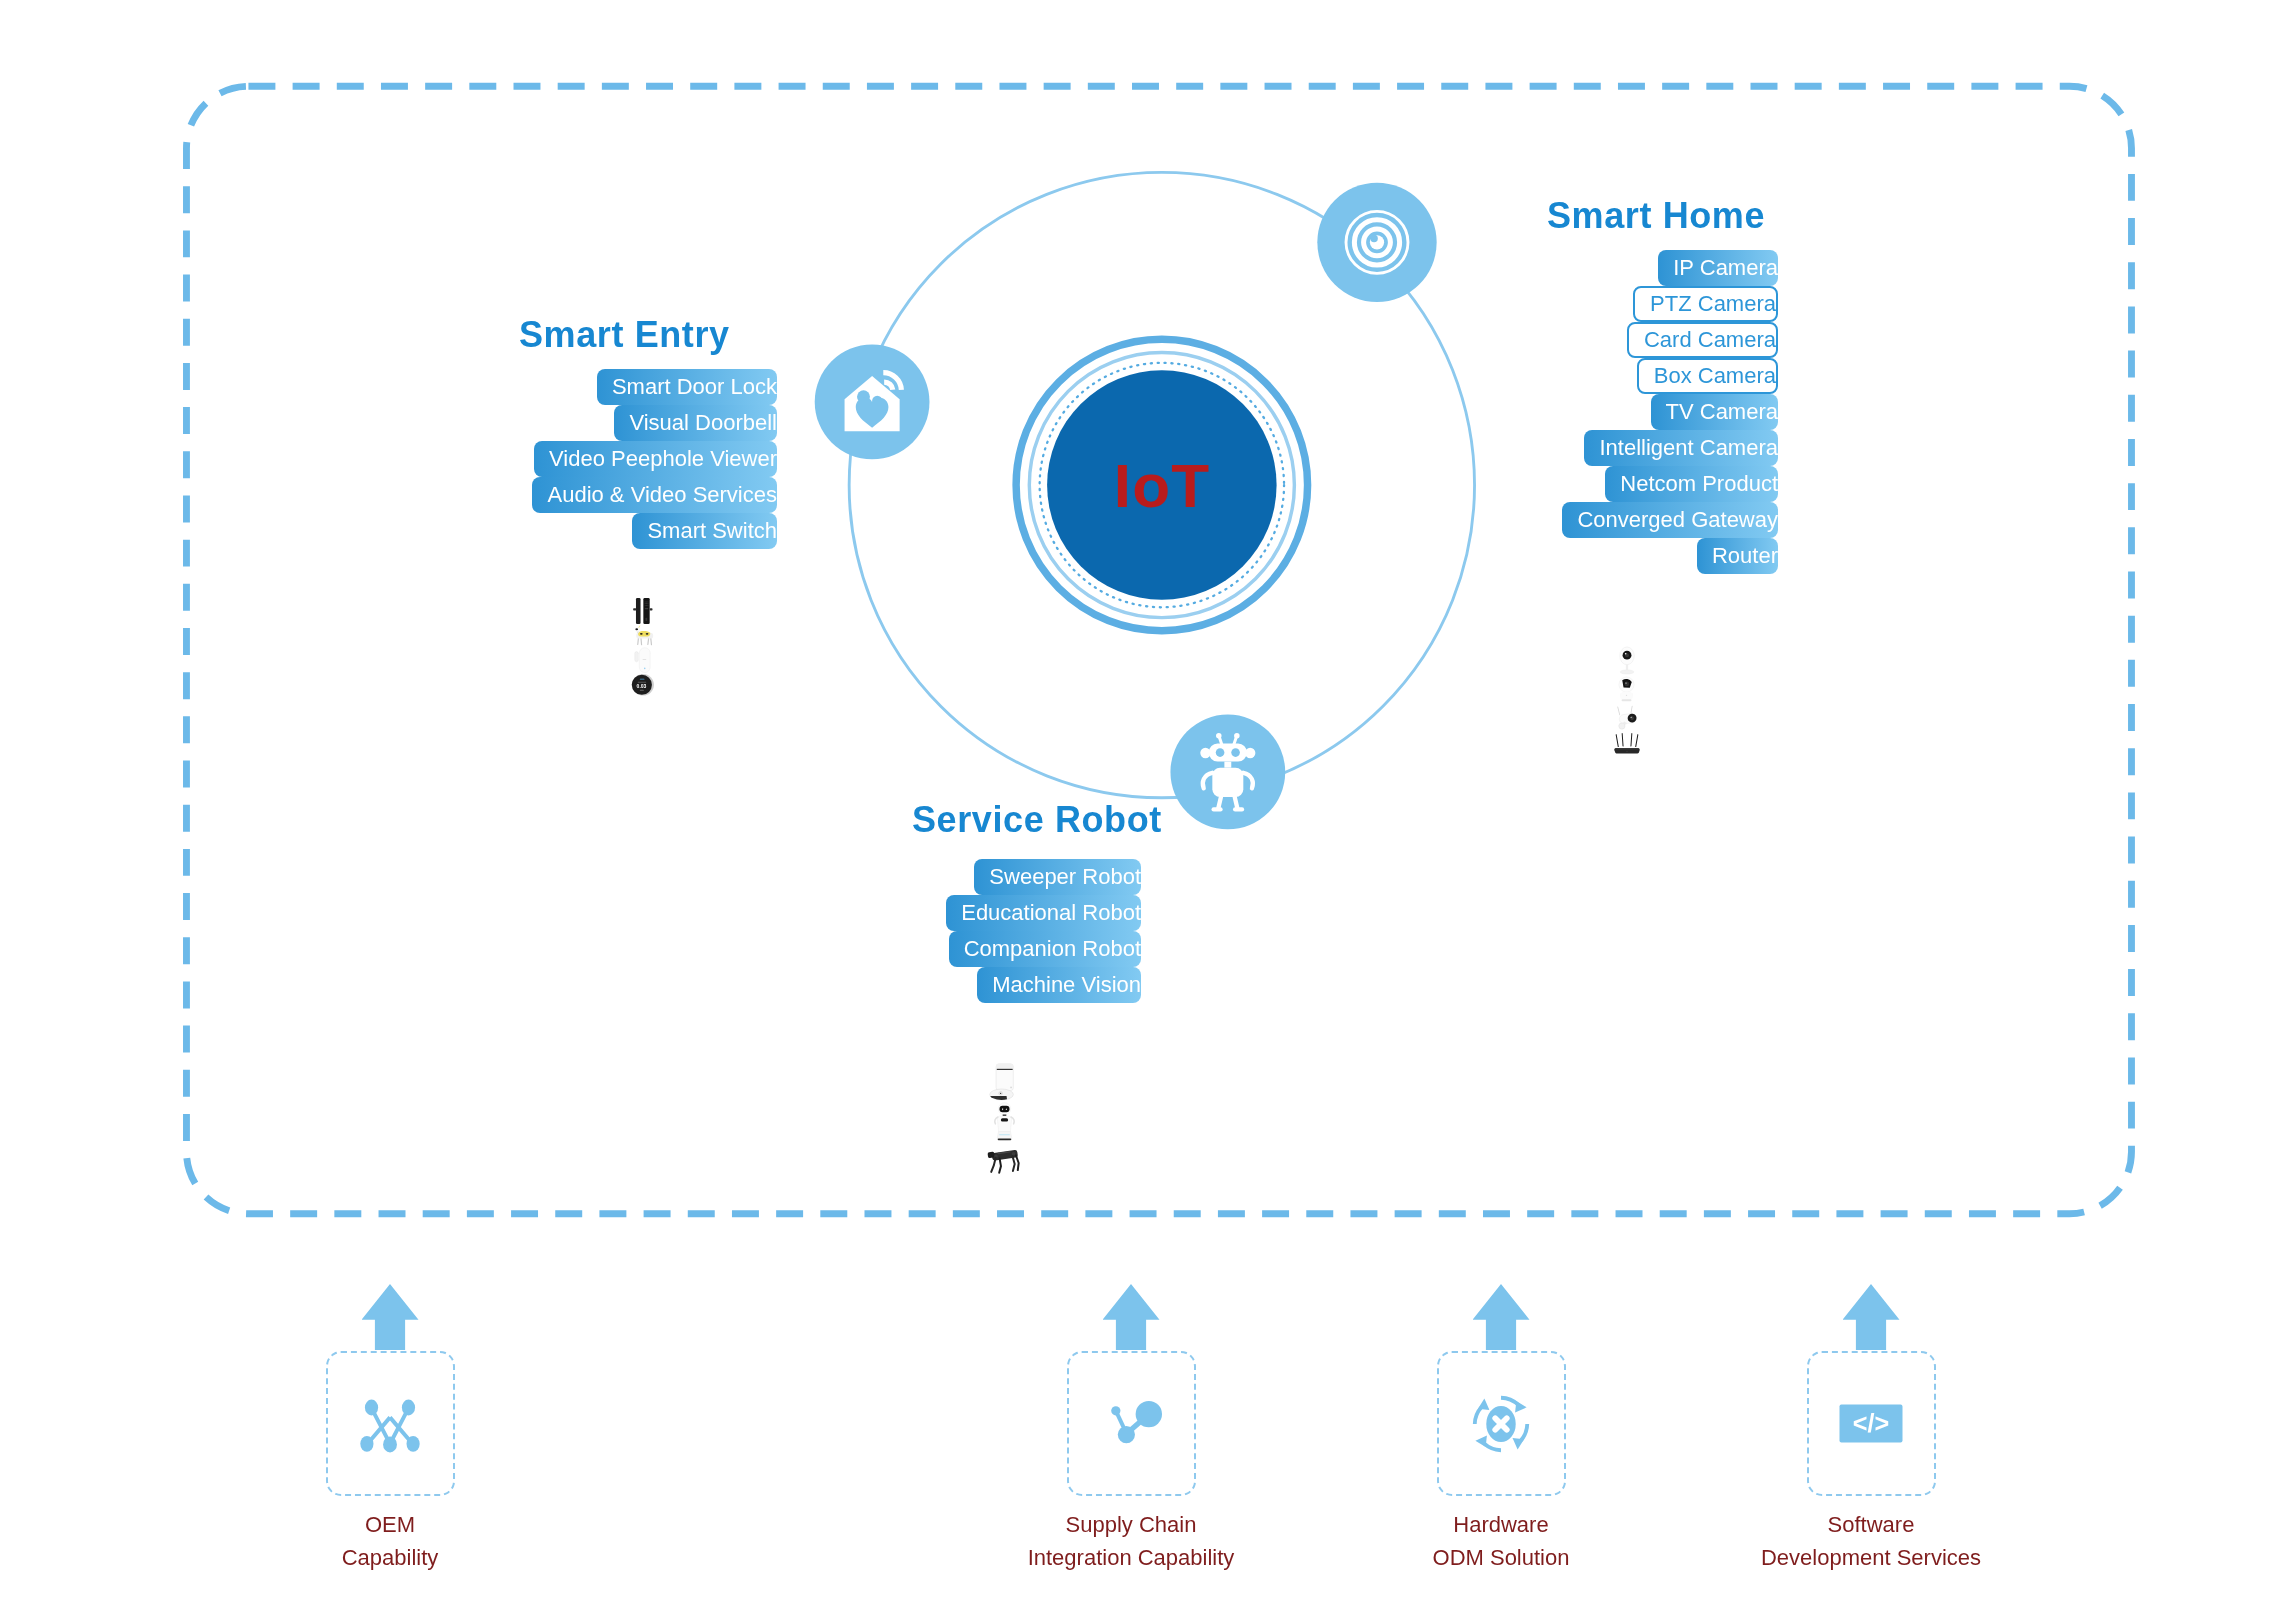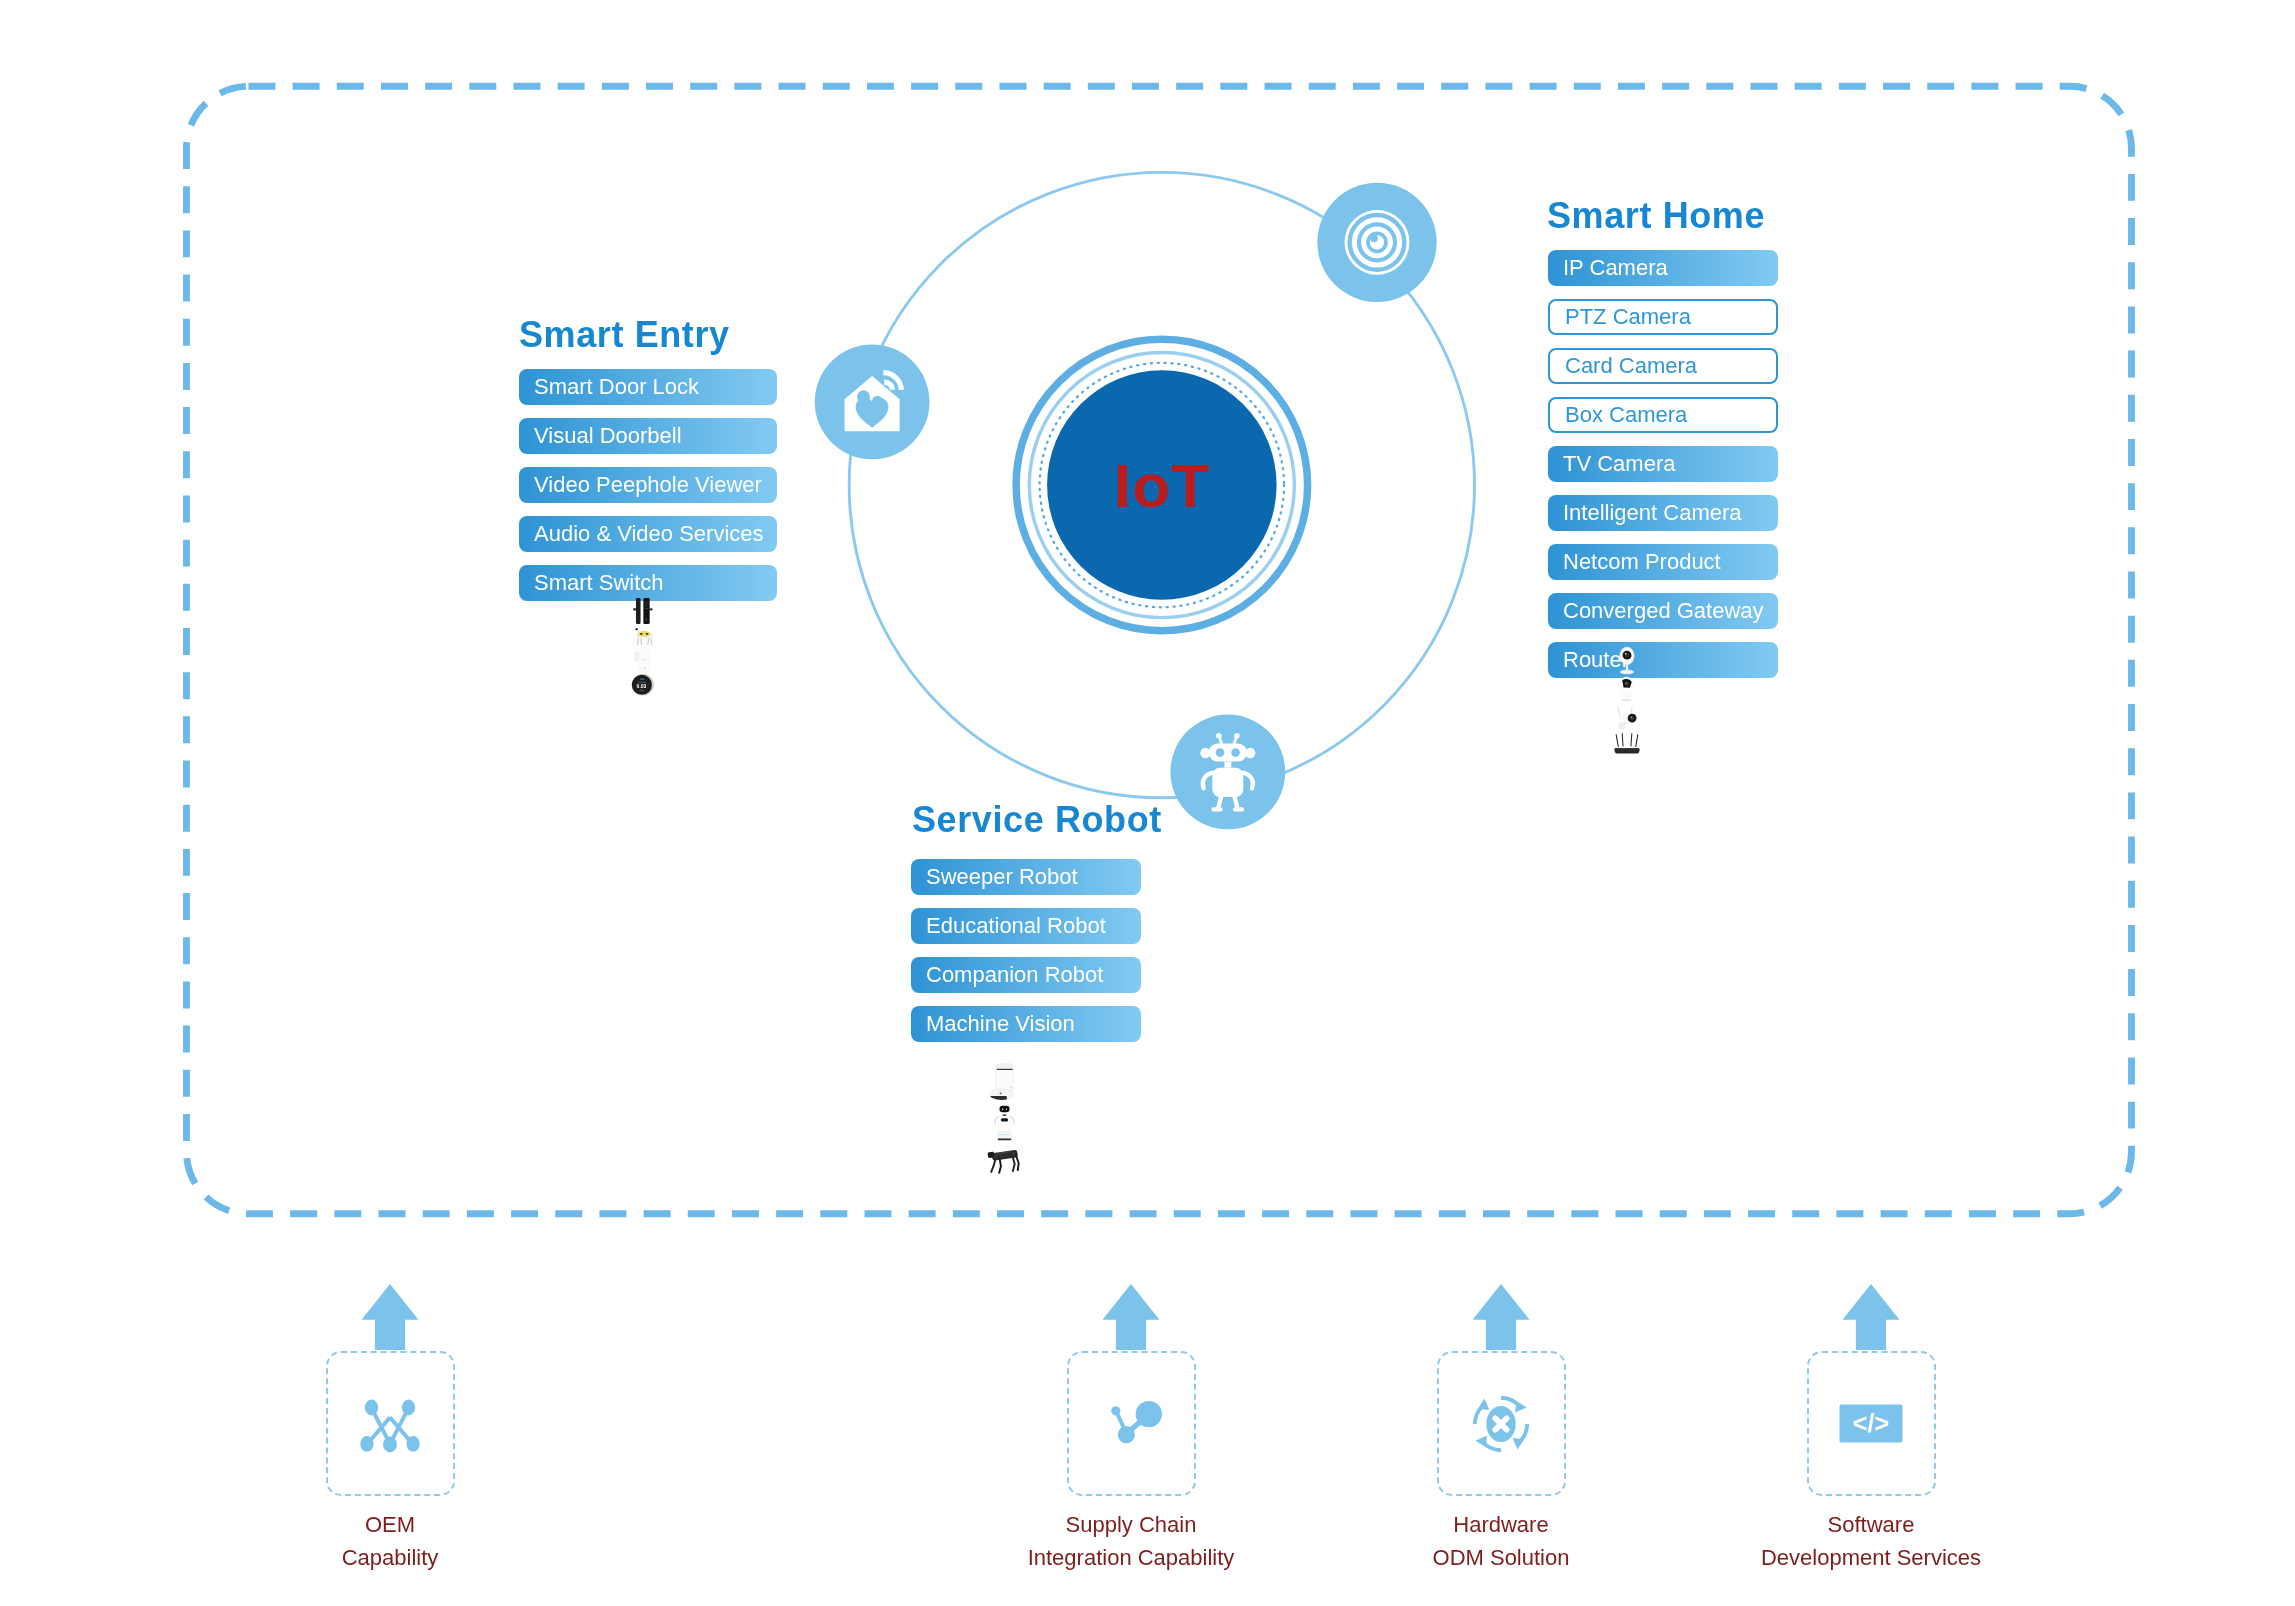--- a/index.html
+++ b/index.html
@@ -3,21 +3,21 @@
 <meta charset="utf-8">
 <style>
   html,body{margin:0;padding:0;background:#fff;}
   #canvas{position:relative;width:2295px;height:1607px;background:#ffffff;overflow:hidden;
           font-family:"Liberation Sans","DejaVu Sans",sans-serif;}
   .abs{position:absolute;}
   svg{display:block;}
   
   .sec-title{position:absolute;font-size:36px;font-weight:bold;color:#1787d1;letter-spacing:0.6px;text-align:right;}
   
-  .pill-stack{position:absolute;display:flex;flex-direction:column;gap:13px;}
+  .pill-stack{position:absolute;display:flex;flex-direction:column;gap:0;align-items:flex-end;}
   .pill{height:36px;border-radius:8px;display:flex;align-items:center;
         padding-left:15px;box-sizing:border-box;font-size:22px;color:#ffffff;
         background:linear-gradient(90deg,#2e93d4 0%,#82caf2 100%);}
   .pill.outlined{background:#ffffff;border:2.3px solid #2d96d8;color:#2d96d8;}
   
   .device-row{position:absolute;display:flex;justify-content:space-between;align-items:center;flex-direction:column;}
   
   #iot-label{position:absolute;left:1047px;top:370px;width:230px;height:230px;
              display:flex;align-items:center;justify-content:center;
              color:#b91c1c;font-size:62px;font-weight:bold;letter-spacing:1.1px;}

